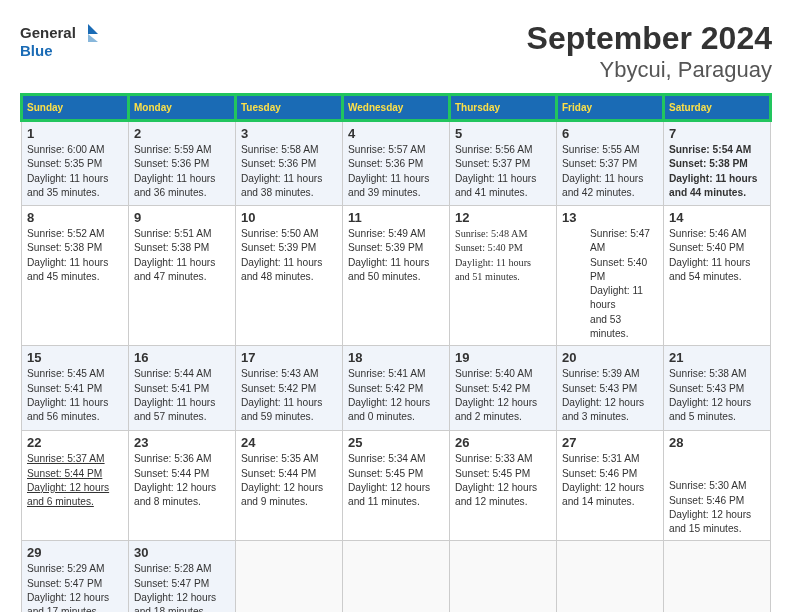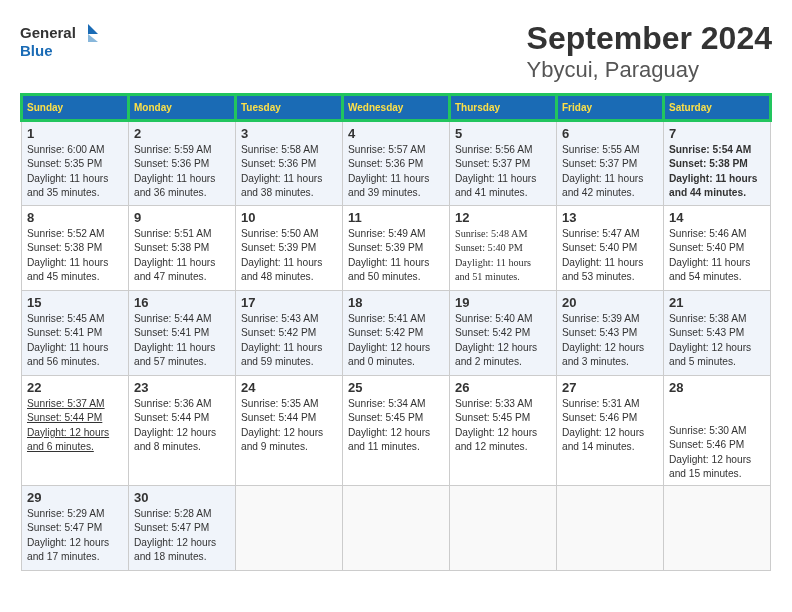--- a/index.html
+++ b/index.html
@@ -14,21 +14,21 @@
       display: flex;
       justify-content: space-between;
       align-items: flex-start;
       margin-bottom: 10px;
     }
     .logo {
       display: flex;
       align-items: center;
       gap: 4px;
     }
-    .title-block { text-align: left; }
+    .title-block { text-align: right; }
     .month-title {
       font-size: 32px;
       font-weight: bold;
       color: #333;
     }
     .subtitle {
       font-size: 22px;
       color: #555;
     }
     table {
@@ -188,21 +188,21 @@
         </td>
         <td>
           <span class="day-num">12</span>
           <div class="day-info" style="white-space: pre-line; font-family: Liberation Serif, serif;">Sunrise: 5:48 AM
 Sunset: 5:40 PM
 Daylight: 11 hours
 and 51 minutes.</div>
         </td>
         <td>
           <span class="day-num">13</span>
-          <div class="day-info" style="white-space: pre-line;">Sunrise: 5:47 AM
+          <div class="day-info" style="white-space: pre-line; margin-left: 28px;">Sunrise: 5:47 AM
 Sunset: 5:40 PM
 Daylight: 11 hours
 and 53 minutes.</div>
         </td>
         <td>
           <span class="day-num">14</span>
           <div class="day-info" style="white-space: pre-line;">Sunrise: 5:46 AM
 Sunset: 5:40 PM
 Daylight: 11 hours
 and 54 minutes.</div>

